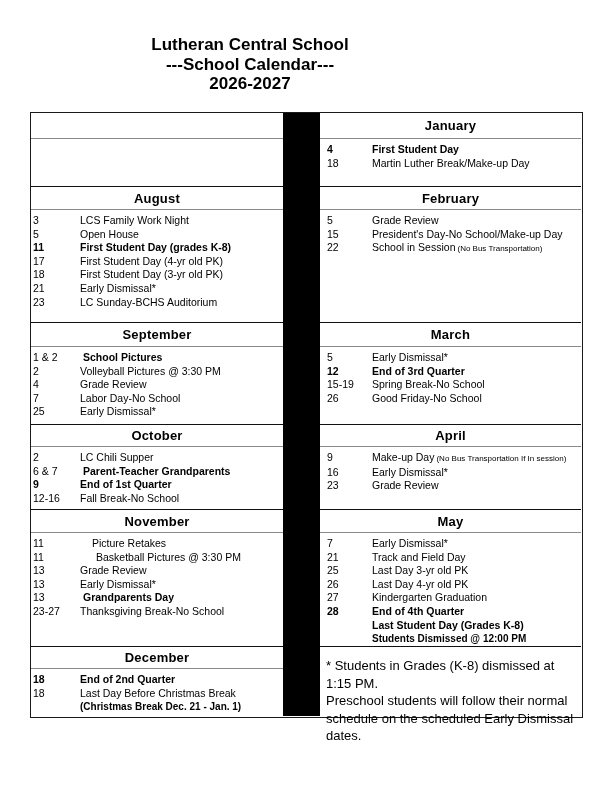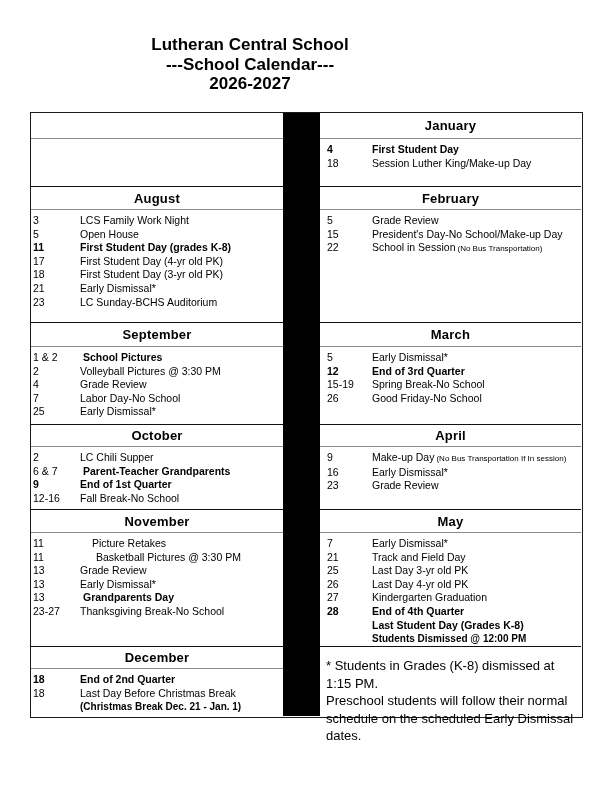--- a/index.html
+++ b/index.html
@@ -71,21 +71,21 @@
     <div class="cell c1 r2 evc"></div>
 
     <div class="cell c3 r1 hdr">January</div>
     <div class="cell c3 r2 evc">
       <div class="ev b">
         <span class="d">4</span>
         <span class="t">First Student Day</span>
       </div>
       <div class="ev">
         <span class="d">18</span>
-        <span class="t">Session Luther King/Make-up Day</span>
+        <span class="t">Martin Luther Break/Make-up Day</span>
       </div>
     </div>
 
     <div class="cell c1 r3 hdr">August</div>
     <div class="cell c1 r4 evc">
       <div class="ev">
         <span class="d">3</span>
         <span class="t">LCS Family Work Night</span>
       </div>
       <div class="ev">

